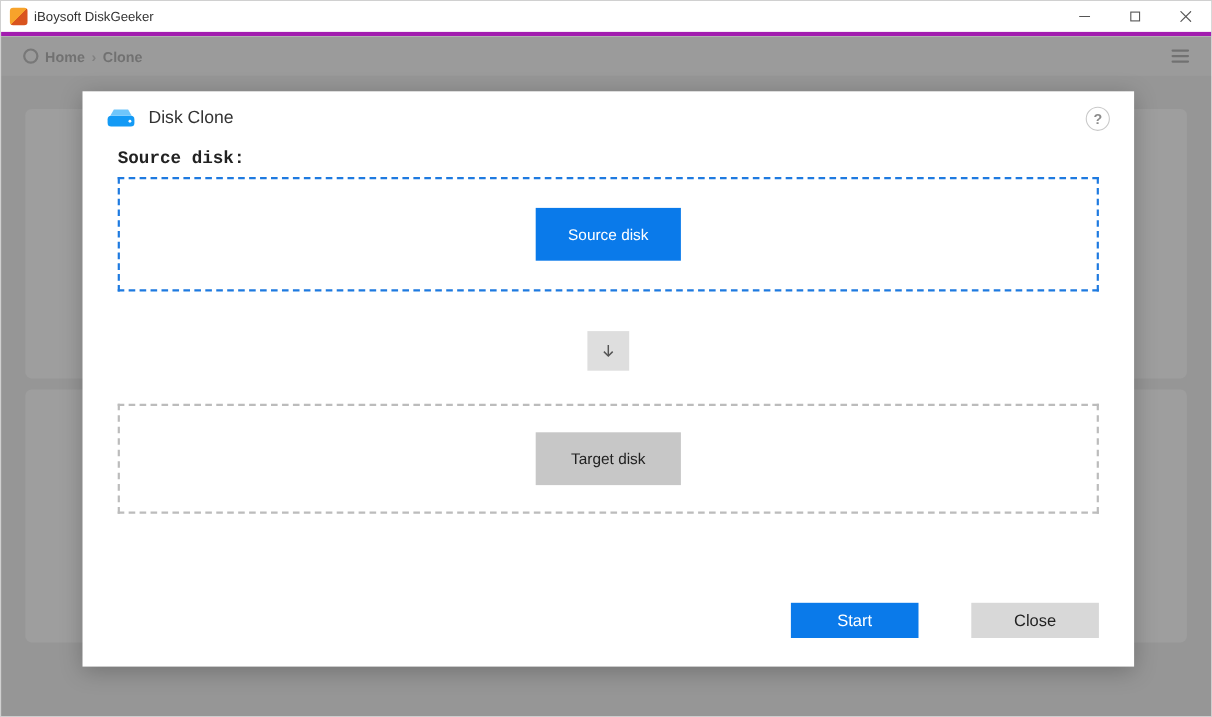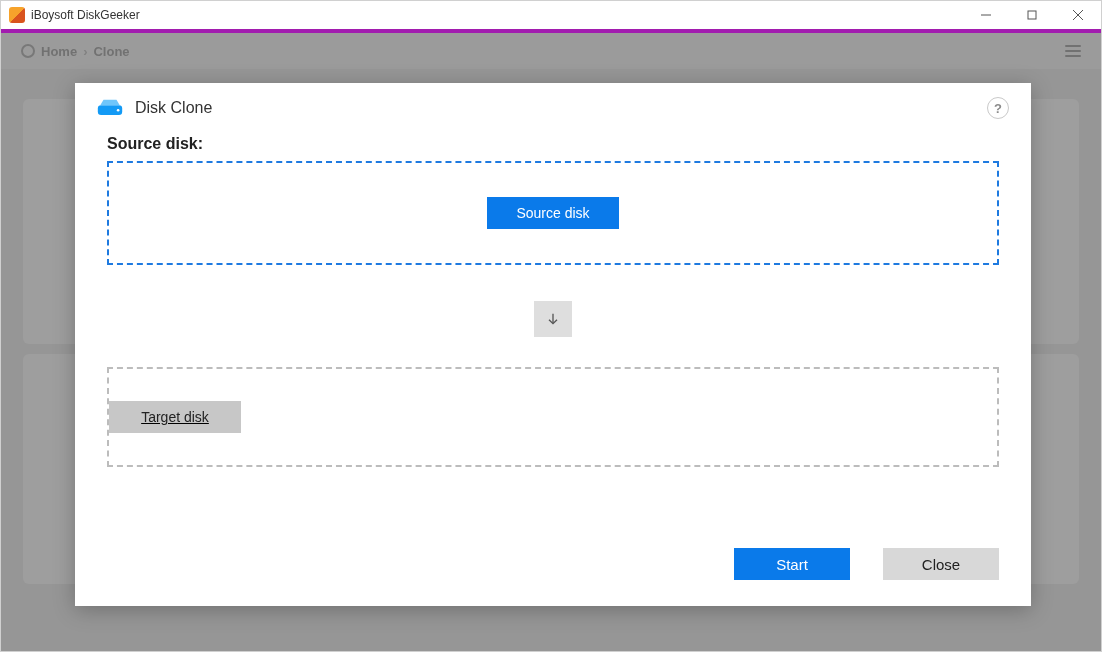--- a/index.html
+++ b/index.html
@@ -133,56 +133,57 @@
     background:#fff;
   }
   .modal-body {
     padding: 2px 32px 0 32px;
   }
   .section-label {
     font-size: 16px;
     font-weight: 700;
     color:#222;
     margin: 4px 0 8px 0;
+    font-family: Liberation Mono, monospace;
   }
   .drop-source {
     height: 104px;
     border: 2px dashed #1e7ae0;
     display:flex; align-items:center; justify-content:center;
   }
   .drop-target {
     height: 100px;
     border: 2px dashed #bcbcbc;
-    display:flex; align-items:center; justify-content:flex-start;text-decoration:underline;
+    display:flex; align-items:center; justify-content:center;
   }
   .btn {
     display:inline-flex; align-items:center; justify-content:center;
     height: 32px;
     padding: 0 26px;
     font-size: 14px;
     border: none;
     cursor: pointer;
   }
   .btn-primary { background:#0a7aea; color:#fff; }
   .btn-grey    { background:#c7c7c7; color:#222; }
-  .btn-large   { width:132px; height:32px; font-size:14px;}
+  .btn-large   { width:132px; height:48px; font-size:14px;}
   .arrow-between {
     display:flex; justify-content:center;
     margin: 36px 0 30px 0;
   }
   .arrow-box {
     width: 38px; height: 36px;
     background:#dedede;
     display:flex; align-items:center; justify-content:center;
   }
   .arrow-box svg { width:16px; height:16px; stroke:#555; }
   .modal-footer {
     position:absolute;
     right: 32px; bottom: 26px;
-    display:flex; gap:3px;
+    display:flex; gap:18px;
   }
   .footer-btn {
     width: 116px; height: 32px;
     border:none; font-size:15px;
     cursor:pointer;
   }
   .footer-start { background:#0a7aea; color:#fff; }
   .footer-close { background:#d8d8d8; color:#222;margin-left:30px; }
 </style>
 </head>

